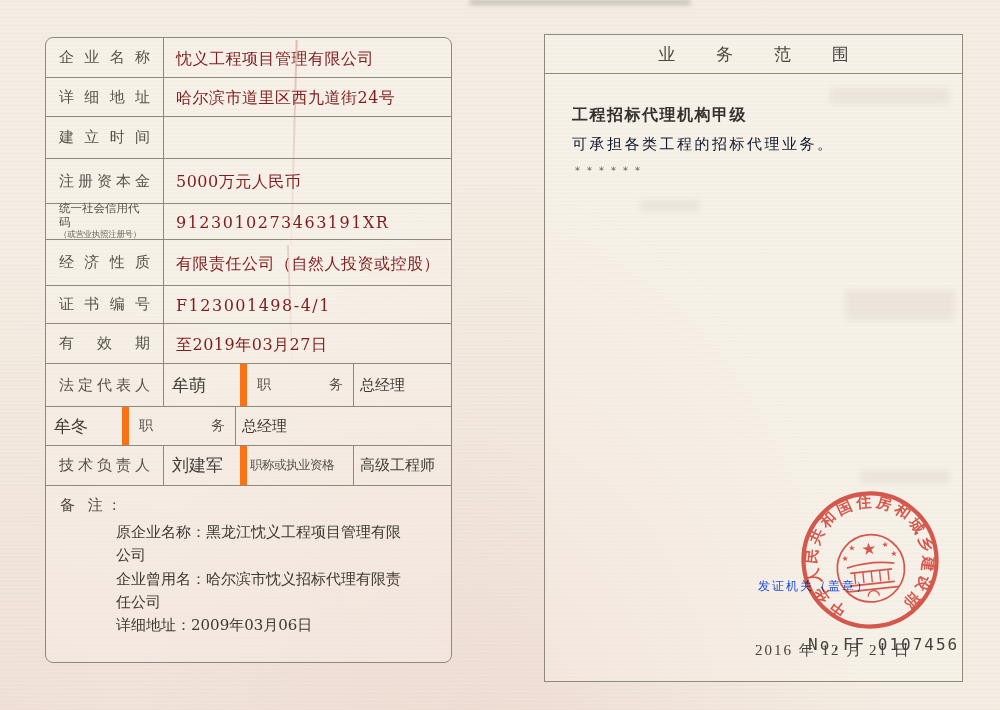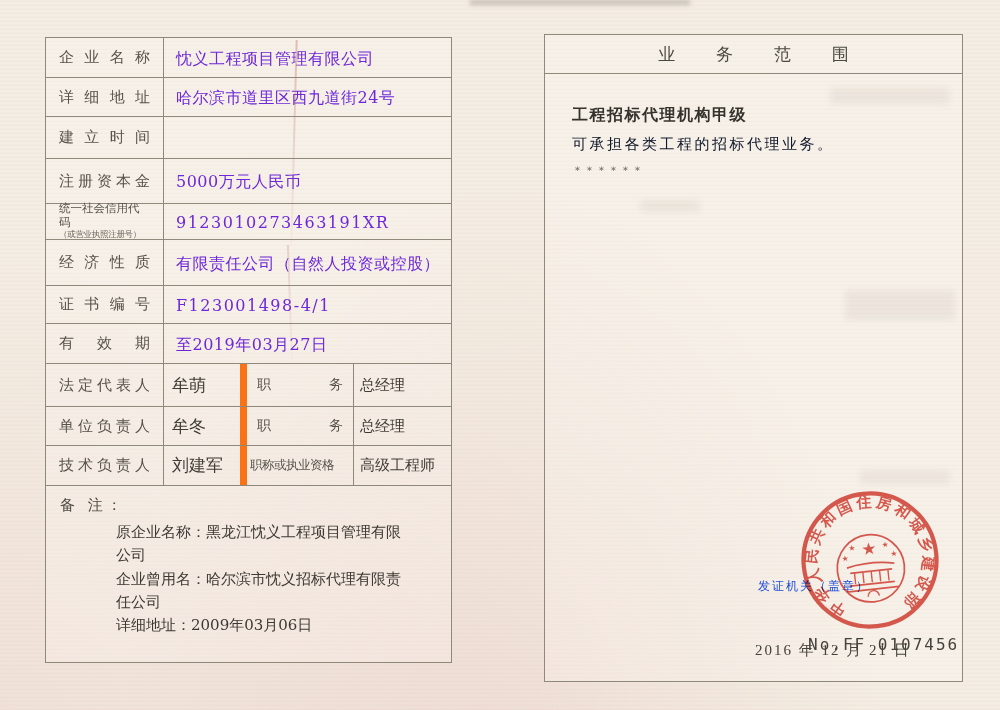--- a/index.html
+++ b/index.html
@@ -11,29 +11,29 @@
     background-color:#f3ede3;
     background-image:
       radial-gradient(ellipse at 50% 115%, rgba(228,186,180,0.30), rgba(228,186,180,0) 55%),
       radial-gradient(ellipse at 0% 100%, rgba(226,180,176,0.22), rgba(226,180,176,0) 45%),
       repeating-linear-gradient(0deg, rgba(205,160,150,0.06) 0px, rgba(205,160,150,0.06) 1px, rgba(255,255,255,0.05) 2px, rgba(240,232,222,0.0) 4px);
   }
   .page-border{ position:absolute; border:1px solid #8f897c; background:rgba(255,253,248,0.25); }
 
   
   #left-table{ left:45px; top:37px; width:407px; height:626px;
-    display:grid; grid-template-rows:40px 39px 42px 45px 36px 46px 38px 40px 43px 39px 40px 1fr; }
+    display:grid; grid-template-rows:40px 39px 42px 45px 36px 46px 38px 40px 43px 39px 40px 1fr;border-radius:8px; }
   .row{ display:flex; border-bottom:1px solid #8f897c; }
   .row:last-child{ border-bottom:none; }
   .cell-label{ width:118px; flex:0 0 118px; border-right:1px solid #8f897c;
     display:flex; flex-direction:column; justify-content:center; padding:0 13px;
     color:#56524a; font-size:15px; }
   .just{ text-align:justify; text-align-last:justify; }
   .cell-value{ flex:1; display:flex; align-items:center; padding:2px 10px 0 12px;
-    font-size:16px; color:#6d28d9; letter-spacing:0.5px; line-height:1.25; }
+    font-size:16px; color:#7f1d1d; letter-spacing:0.5px; line-height:1.25; }
   .code-label{ font-size:11.5px; line-height:1.15; }
   .code-sub{ font-size:8.5px; color:#6b675e; letter-spacing:-0.3px; }
   .mono-ish{ font-family:"DejaVu Serif","Liberation Serif",serif; letter-spacing:1.5px; font-size:16px; }
   .cell-name{ width:83px; flex:0 0 83px; border-right:7px solid #f97316;
     display:flex; align-items:center; padding:0 8px; font-size:17px; }
   .cell-mid{ width:107px; flex:0 0 107px; border-right:1px solid #8f897c;
     display:flex; align-items:center; padding:0 10px; color:#56524a; font-size:14px; }
   .cell-mid.small{ font-size:12.5px; padding:0 3px; letter-spacing:-0.5px; }
   .cell-pos{ flex:1; display:flex; align-items:center; padding:0 6px; font-size:15px; }
   .mid-inner{ width:100%; }
@@ -123,21 +123,20 @@
   <div class="row">
     <div class="cell-label just">法定代表人</div>
     <div class="cell-name">牟萌</div>
     <div class="cell-mid">
       <span class="mid-inner just">职务</span>
     </div>
     <div class="cell-pos">总经理</div>
   </div>
 
   <div class="row">
-    <div class="cell-label just">单位负责人</div>
     <div class="cell-name">牟冬</div>
     <div class="cell-mid">
       <span class="mid-inner just">职务</span>
     </div>
     <div class="cell-pos">总经理</div>
   </div>
 
   <div class="row">
     <div class="cell-label just">技术负责人</div>
     <div class="cell-name">刘建军</div>

